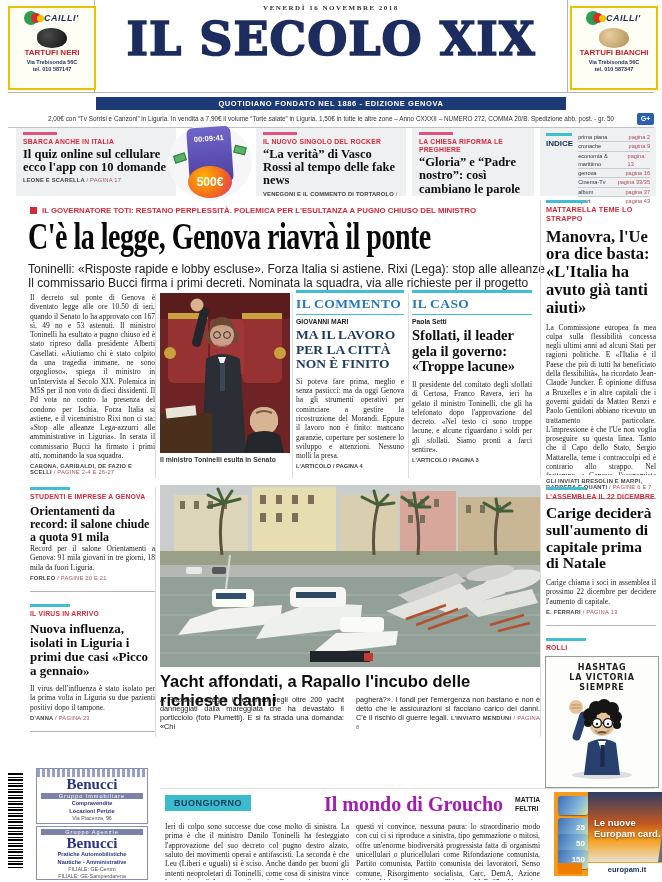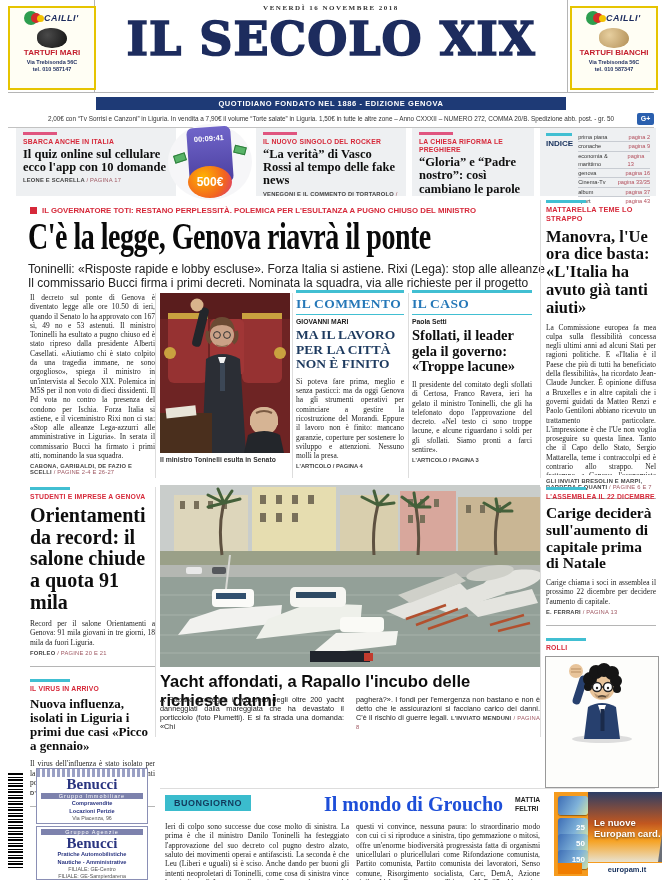--- a/index.html
+++ b/index.html
@@ -91,21 +91,21 @@
   #rolli-box{top:656px;left:545px;width:112px;height:130px;border:1px solid #999;background:#fdfdfb;
              text-align:center;overflow:hidden;}
   #rolli-caption{font-family:"DejaVu Sans",sans-serif;font-weight:bold;font-size:8px;letter-spacing:.8px;
                  color:#222;margin-top:6px;line-height:1.25;}
 
   
   #buongiorno-label{top:795px;left:165px;background:#3bbccd;color:#123a5c;font-weight:bold;
                     font-size:9px;letter-spacing:.5px;padding:3px 9px;}
   #groucho-title-wrap{top:793px;left:332px;width:208px;display:flex;align-items:center;gap:6px;
                       justify-content:flex-end;}
-  #groucho-title{font-family:"Liberation Serif",serif;font-weight:bold;font-size:20px;color:#1d4ed8;
+  #groucho-title{font-family:"Liberation Serif",serif;font-weight:bold;font-size:20px;color:#a21caf;
                  white-space:nowrap;}
   #groucho-sep{width:1px;height:22px;background:#999;}
   #groucho-author{font-size:6.8px;font-weight:bold;color:#222;width:32px;line-height:1.2;}
   .bg-col{top:822px;height:58px;overflow:hidden;font-family:"Liberation Serif",serif;font-size:7.6px;
           line-height:1.23;text-align:justify;color:#1c1c1c;width:184px;}
 
   
   .benucci{left:36px;width:112px;background:#fff;border:1px solid #8a8fb5;box-sizing:border-box;
            text-align:center;overflow:hidden;}
   .benucci .bname{font-family:"Liberation Serif",serif;font-weight:bold;font-size:15px;color:#2a3580;
@@ -143,21 +143,21 @@
 
   <div class="abs" style="left:8px;top:6px">
     <div class="truffle-ad">
       <div class="truffle-logo">
         <i style="left:2px;top:1px;width:14px;height:14px;background:#2e9e4f"></i>
         <i style="left:9px;top:3px;width:10px;height:10px;background:#d42b2b"></i>
         <i style="left:15px;top:5px;width:7px;height:7px;background:#f2c200"></i>
         <span style="position:absolute;left:22px;top:3px" class="truffle-brand">CAILLI'</span>
       </div>
       <div class="truffle-img" style="background:radial-gradient(circle at 35% 35%,#4a4a4a,#111)"></div>
-      <div class="truffle-product">TARTUFI MARI</div>
+      <div class="truffle-product">TARTUFI NERI</div>
       <div class="truffle-addr"><span>Via Trebisonda 56C</span><br>
         <span>tel. 010 587147</span></div>
     </div>
   </div>
 
   <div class="abs" style="left:570px;top:6px">
     <div class="truffle-ad">
       <div class="truffle-logo">
         <i style="left:2px;top:1px;width:14px;height:14px;background:#2e9e4f"></i>
         <i style="left:9px;top:3px;width:10px;height:10px;background:#d42b2b"></i>
@@ -330,21 +330,21 @@
     <div class="bodytext" style="max-height:152px;overflow:hidden">La Commissione europea fa mea culpa sulla flessibilità concessa negli ultimi anni ad alcuni Stati per ragioni politiche. E «l'Italia è il Paese che più di tutti ha beneficiato della flessibilità», ha ricordato Jean-Claude Juncker. È opinione diffusa a Bruxelles e in altre capitali che i governi guidati da Matteo Renzi e Paolo Gentiloni abbiano ricevuto un trattamento particolare. L'impressione è che l'Ue non voglia proseguire su questa linea. Tanto che il Capo dello Stato, Sergio Mattarella, teme i contraccolpi ed è contrario allo strappo. Nel frattempo, a Genova, l'economista Lorenzo Bini Smaghi ha detto che «la legge di bilancio sembra scritta per uscire dall'euro».</div>
     <div class="byline" style="margin-top:3px"><span>GLI INVIATI BRESOLIN E MARPI, BARBERA</span>
       <span>E QUANTI</span>
       <span class="pg">/ PAGINE 6 E 7</span></div>
     <div class="hline" style="margin-top:8px"></div>
   </div>
 
   <div class="abs" style="left:30px;top:487px;width:125px">
     <div class="crule" style="width:40px"></div>
     <div class="kicker-red">STUDENTI E IMPRESE A GENOVA</div>
-    <div class="sec-headline" style="font-size:20px;margin:4px 0 6px">Orientamenti da record: il salone chiude a quota 91 mila</div>
+    <div class="sec-headline" style="font-size:12px;margin:4px 0 0">Orientamenti da record: il salone chiude a quota 91 mila</div>
     <div class="bodytext">Record per il salone Orientamenti a Genova: 91 mila giovani in tre giorni, 18 mila da fuori Liguria.</div>
     <div class="byline" style="margin-top:3px"><span>FORLEO</span>
       <span class="pg">/ PAGINE 20 E 21</span></div>
     <div class="hline" style="margin:10px 0 12px"></div>
 
     <div class="crule" style="width:40px"></div>
     <div class="kicker-red">IL VIRUS IN ARRIVO</div>
     <div class="sec-headline" style="font-size:13px;margin:4px 0 6px">Nuova influenza, isolati in Liguria i primi due casi «Picco a gennaio»</div>
     <div class="bodytext">Il virus dell'influenza è stato isolato per la prima volta in Liguria su due pazienti positivi dopo il tampone.</div>
     <div class="byline" style="margin-top:3px"><span>D'ANNA</span>
@@ -466,20 +466,22 @@
     <div class="sec-headline" style="font-size:15.5px;margin:4px 0 6px">Carige deciderà sull'aumento di capitale prima di Natale</div>
     <div class="bodytext">Carige chiama i soci in assemblea il prossimo 22 dicembre per decidere l'aumento di capitale.</div>
     <div class="byline" style="margin-top:3px"><span>E. FERRARI</span>
       <span class="pg">/ PAGINA 13</span></div>
     <div class="hline" style="margin:10px 0 12px"></div>
     <div class="crule" style="width:40px"></div>
     <div class="kicker-red">ROLLI</div>
   </div>
 
   <div id="rolli-box" class="abs">
+    <div id="rolli-caption"><span>HASHTAG</span><br>
+      <span>LA VICTORIA SIEMPRE</span></div>
     <svg width="100" height="86" viewBox="0 0 100 86">
       <ellipse cx="50" cy="82" rx="30" ry="4" fill="#ddd"></ellipse>
 
       <rect x="24" y="18" width="8" height="30" rx="4" transform="rotate(18 28 33)" fill="#27406e"></rect>
       <circle cx="24" cy="14" r="7" fill="#e8c49a"></circle>
       <path d="M19 12 h10 M19 15 h10" stroke="#b98f62" stroke-width="1" fill="none"></path>
 
       <path d="M32 82 L36 50 Q50 42 64 50 L68 82 Z" fill="#27406e"></path>
       <path d="M46 48 L50 60 L54 48 Z" fill="#fff"></path>
       <rect x="48.5" y="52" width="4" height="22" fill="#1a2a4a"></rect>

